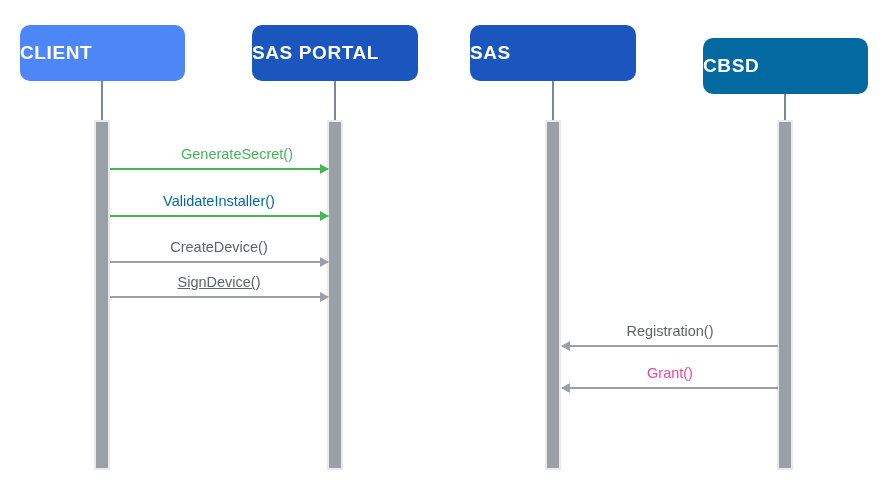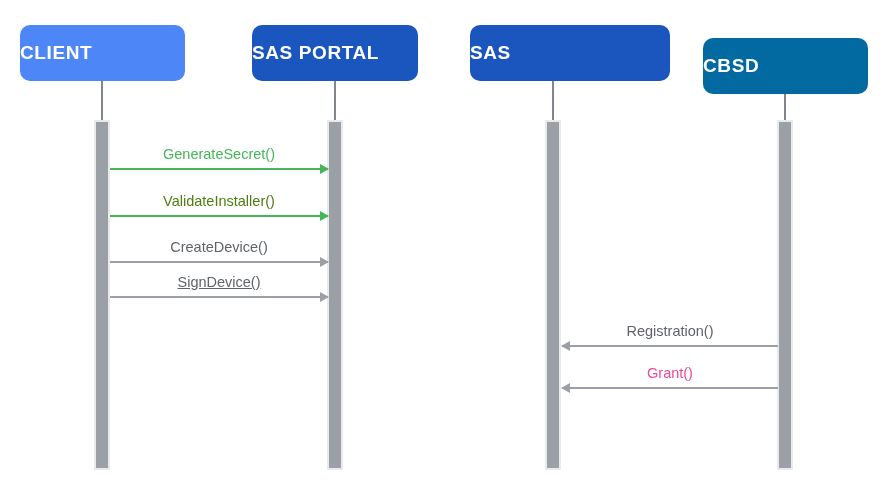--- a/index.html
+++ b/index.html
@@ -105,35 +105,35 @@
     <div class="activation-bar" style="left: 94px; top: 120px; height: 350px; background: rgb(154, 160, 166); border-color: rgb(232, 234, 237);"></div>
     <div class="activation-bar" style="left: 327px; top: 120px; height: 350px; background: rgb(154, 160, 166); border-color: rgb(232, 234, 237);"></div>
     <div class="activation-bar" style="left: 545px; top: 120px; height: 350px; background: rgb(154, 160, 166); border-color: rgb(232, 234, 237);"></div>
     <div class="activation-bar" style="left: 777px; top: 120px; height: 350px; background: rgb(154, 160, 166); border-color: rgb(232, 234, 237);"></div>
     <div class="participant-box" style="left: 20px; top: 25px; width: 165px; background: rgb(77, 134, 247);">
       <span>CLIENT</span>
     </div>
     <div class="participant-box" style="left: 252px; top: 25px; width: 166px; background: rgb(26, 86, 189);">
       <span>SAS PORTAL</span>
     </div>
-    <div class="participant-box" style="left: 470px; top: 25px; width: 200px; background: rgb(26, 86, 189);">
+    <div class="participant-box" style="left: 470px; top: 25px; width: 166px; background: rgb(26, 86, 189);">
       <span>SAS</span>
     </div>
     <div class="participant-box" style="left: 703px; top: 25px; width: 165px; background: #0369a1; margin-top: 13px;">
       <span>CBSD</span>
     </div>
     <div class="message" style="left: 110px; top: 168px; width: 218px;">
       <div class="message-line" style="background: rgb(68, 181, 88);"></div>
       <div class="arrowhead right" style="border-left-color: rgb(68, 181, 88);"></div>
-      <div class="message-label" style="color: rgb(68, 181, 88);">GenerateSecret()</div>
+      <div class="message-label" style="color: rgb(68, 181, 88); padding-left: 18px;">GenerateSecret()</div>
     </div>
     <div class="message" style="left: 110px; top: 215px; width: 218px;">
       <div class="message-line" style="background: rgb(68, 181, 88);"></div>
       <div class="arrowhead right" style="border-left-color: rgb(68, 181, 88);"></div>
-      <div class="message-label" style="color: #4d7c0f; text-align: center;">ValidateInstaller()</div>
+      <div class="message-label" style="color: #0369a1; text-align: center;">ValidateInstaller()</div>
     </div>
     <div class="message" style="left: 110px; top: 261px; width: 218px;">
       <div class="message-line" style="background: rgb(154, 160, 166);"></div>
       <div class="arrowhead right" style="border-left-color: rgb(154, 160, 166);"></div>
       <div class="message-label" style="color: rgb(95, 99, 104);">CreateDevice()</div>
     </div>
     <div class="message" style="left: 110px; top: 296px; width: 218px;">
       <div class="message-line" style="background: rgb(154, 160, 166);"></div>
       <div class="arrowhead right" style="border-left-color: rgb(154, 160, 166);"></div>
       <div class="message-label" style="color: rgb(95, 99, 104); text-decoration: underline;">SignDevice()</div>

